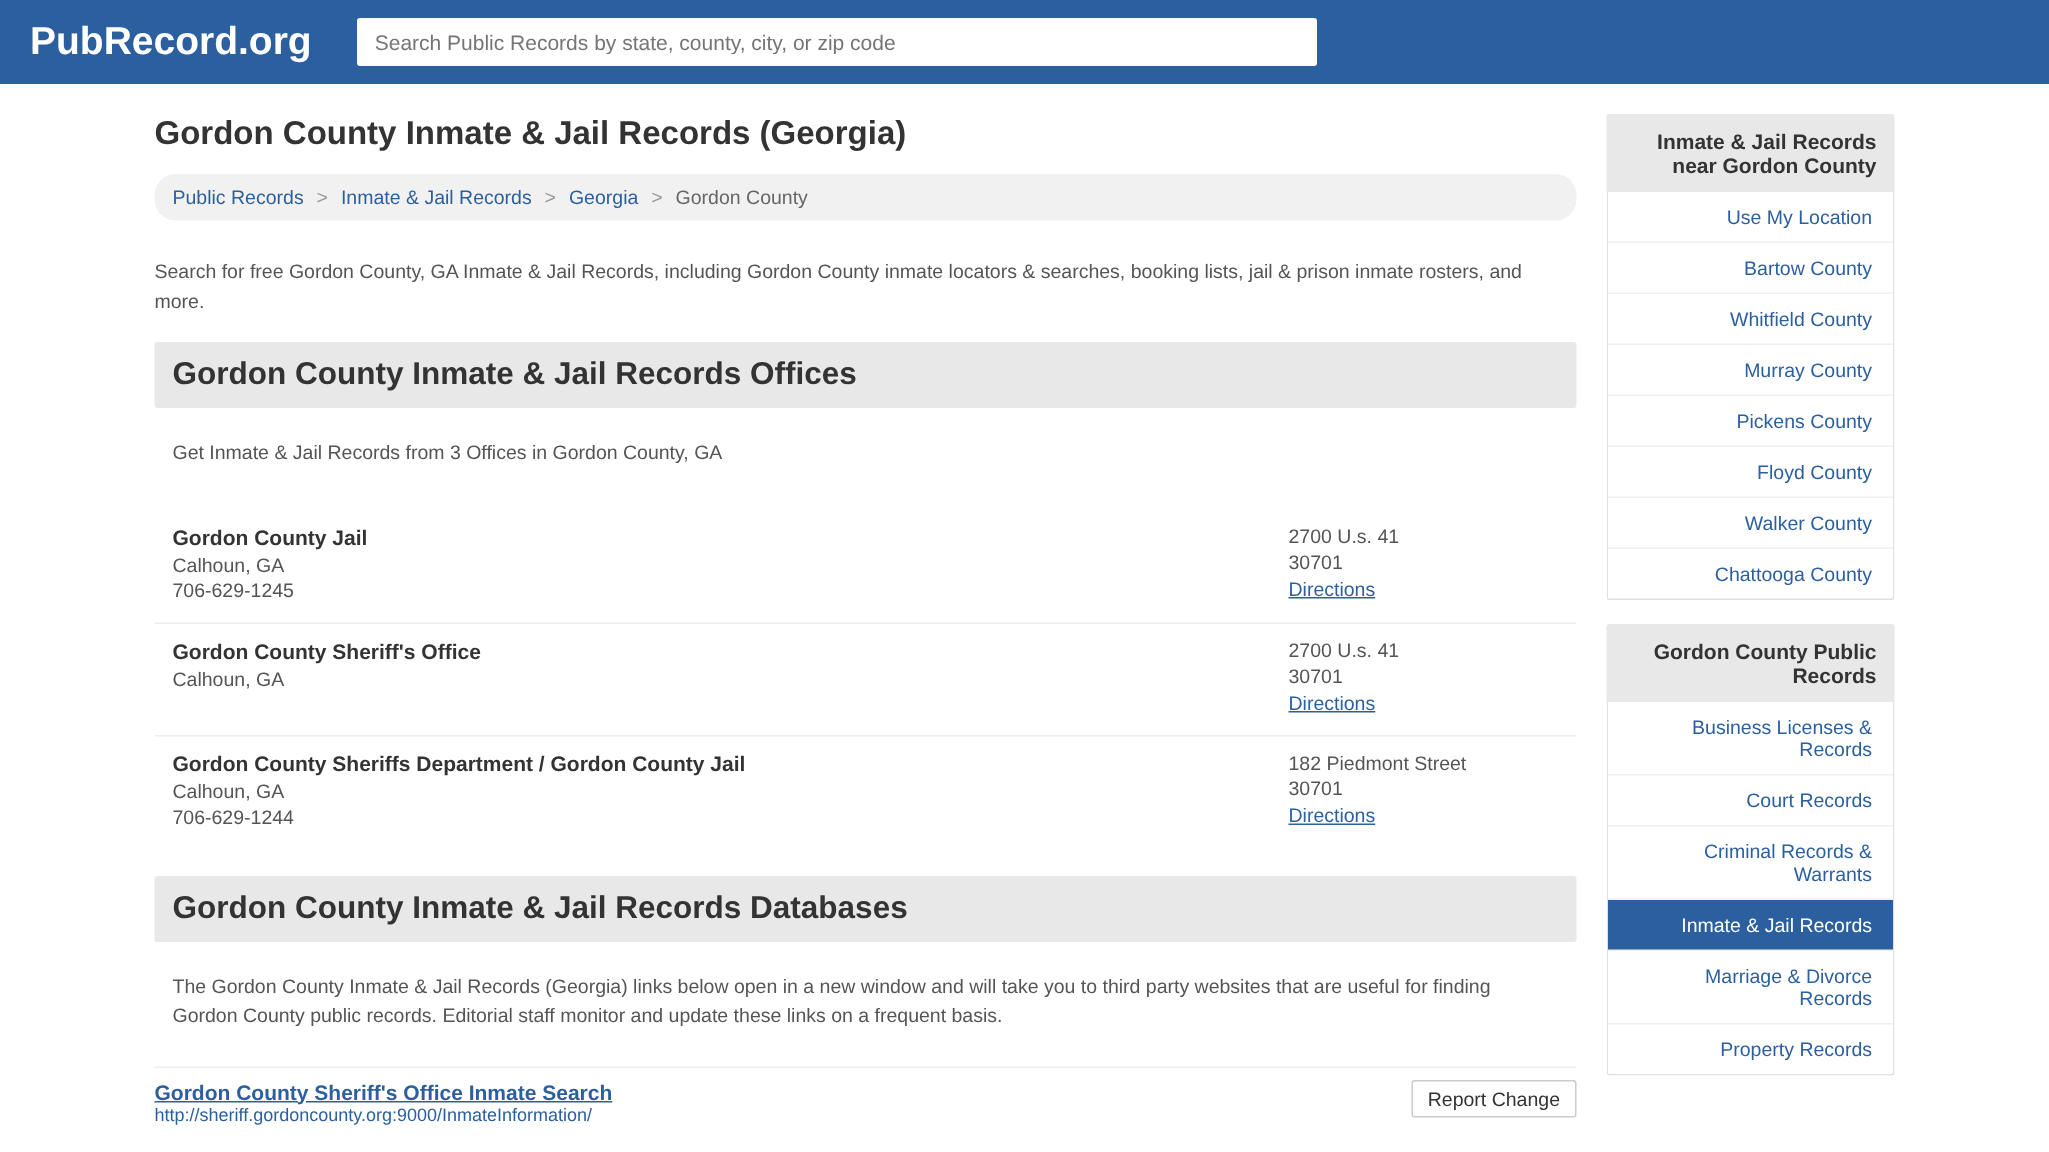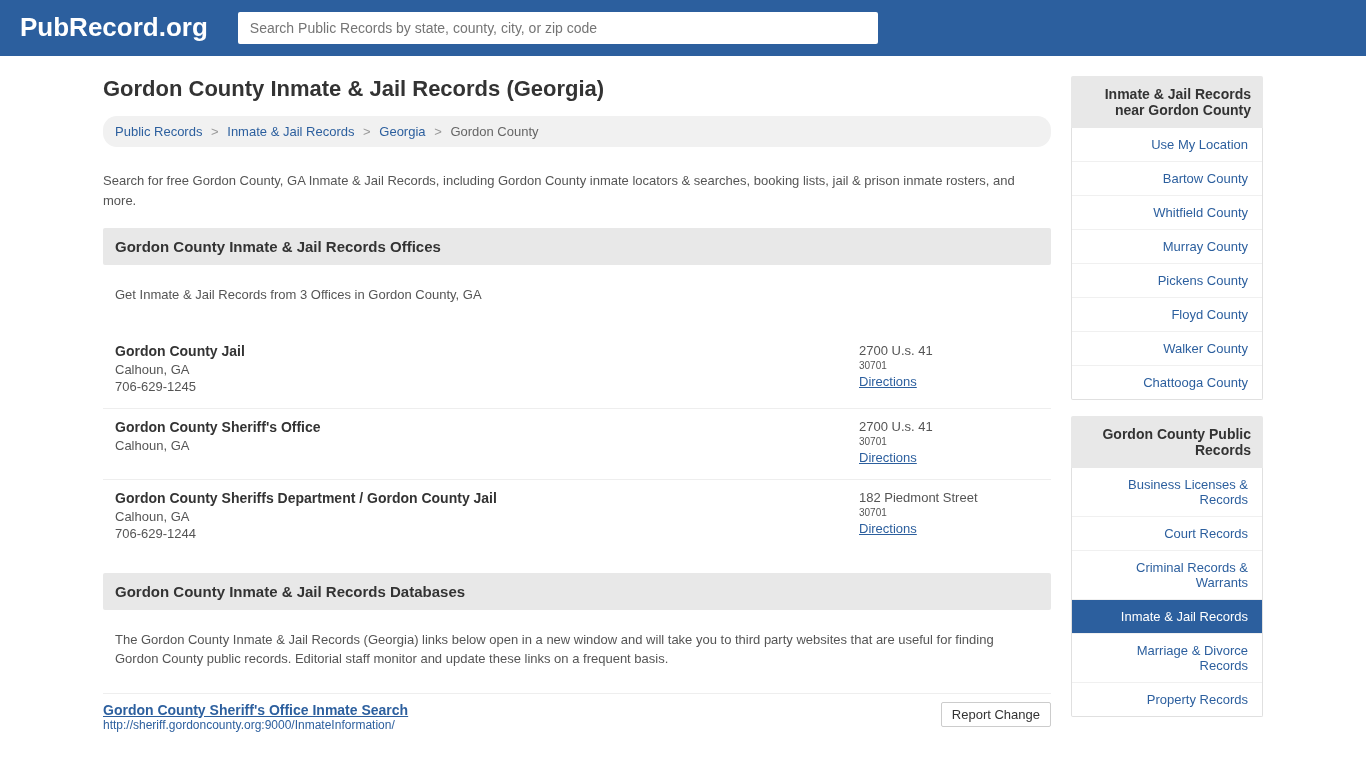--- a/index.html
+++ b/index.html
@@ -79,21 +79,21 @@
       color: #555;
       margin-bottom: 18px;
       line-height: 1.5;
     }
 
     
     .section-header {
       background: #e8e8e8;
       padding: 10px 12px;
       font-weight: bold;
-      font-size: 15px;
+      font-size: 21px;
       margin-bottom: 12px;
       border-radius: 2px;
     }
 
     
     .office-entry {
       padding: 10px 12px 14px 12px;
       border-bottom: 1px solid #eee;
       display: flex;
       justify-content: space-between;
@@ -114,21 +114,21 @@
     .office-phone {
       font-size: 13px;
       color: #555;
     }
     .office-address {
       font-size: 13px;
       color: #555;
       margin-bottom: 2px;
     }
     .office-zip {
-      font-size: 10px;
+      font-size: 13px;
       color: #555;
       margin-bottom: 2px;
     }
     .directions-link {
       color: #2c5f9e;
       text-decoration: underline;
       font-size: 13px;
       cursor: pointer;
     }
 

